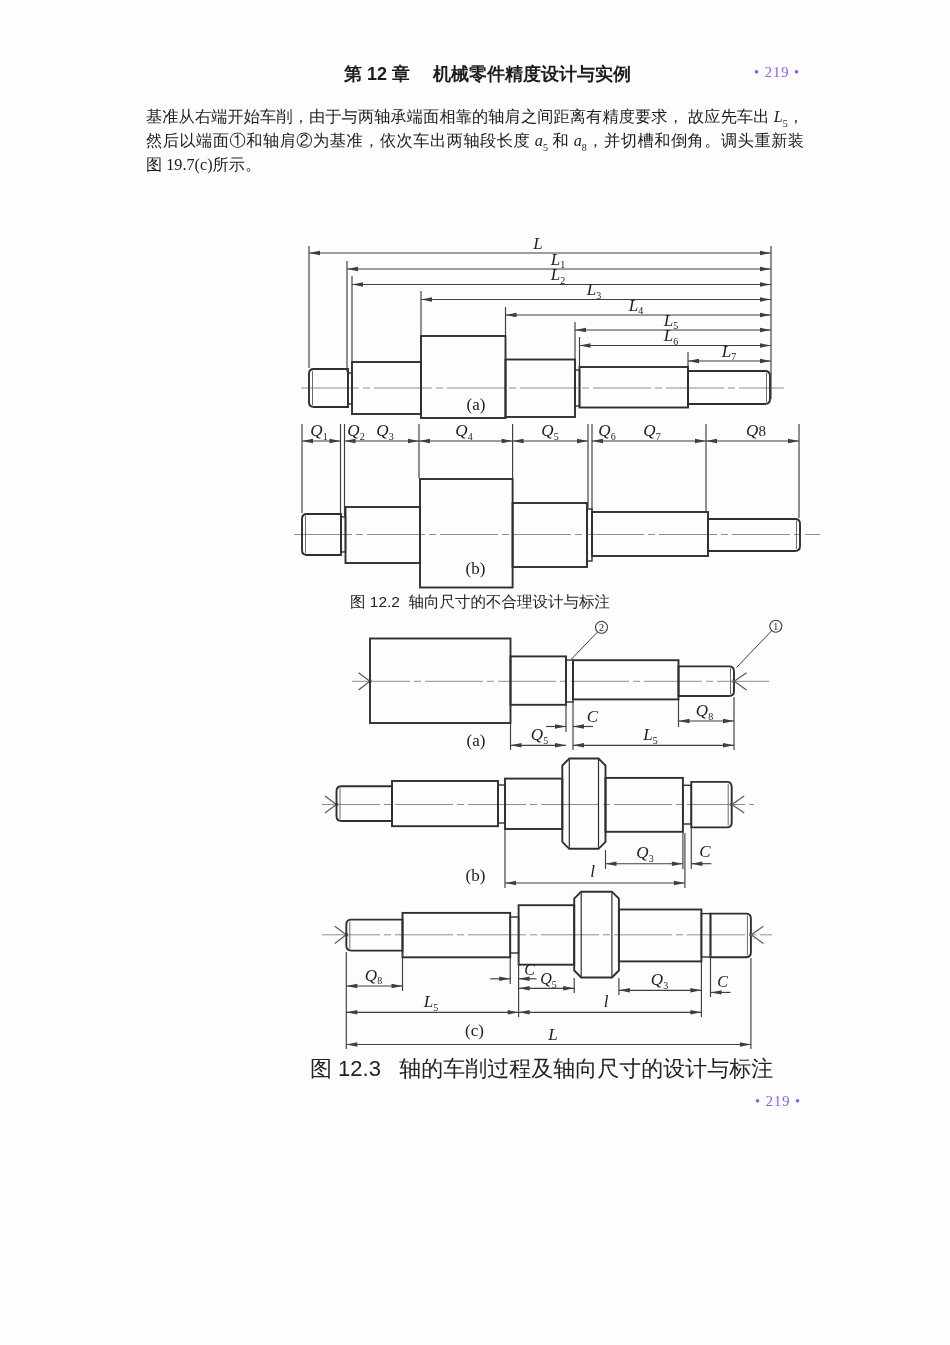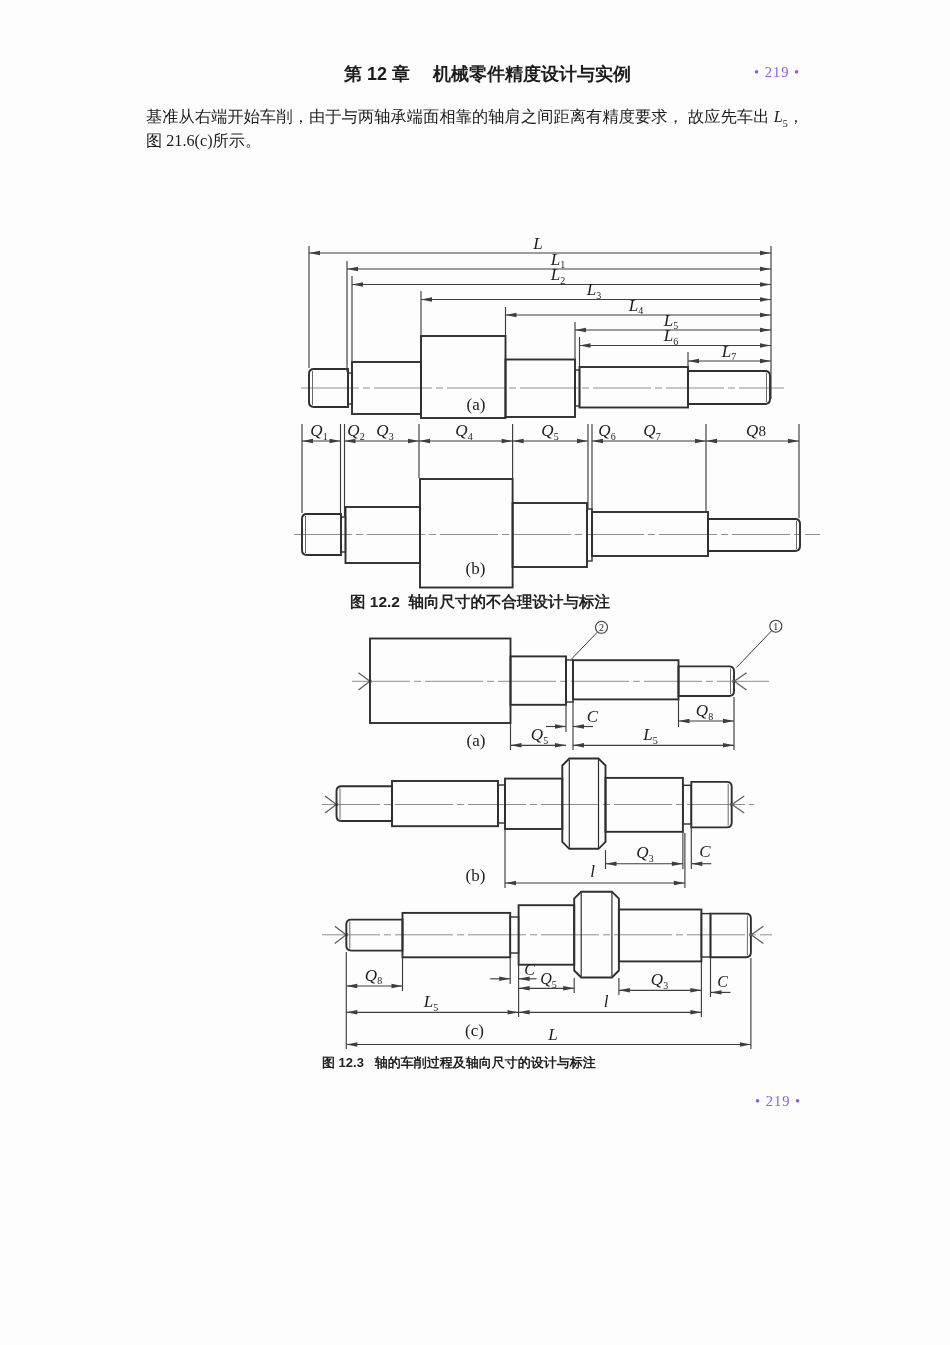--- a/index.html
+++ b/index.html
@@ -5,33 +5,34 @@
 <style>
 html,body{margin:0;padding:0;}
 body{width:950px;height:1345px;position:relative;background:#fdfdfd;
  font-family:"Liberation Serif",serif;color:#1c1c1c;}
 .hdr{position:absolute;font-family:"Liberation Sans",sans-serif;font-weight:bold;}
 .para{position:absolute;left:146px;top:99px;width:658px;font-size:16.2px;margin-top:6px;}
 .para .ln{text-align:justify;text-align-last:justify;height:24.2px;line-height:24.2px;white-space:nowrap;}
 .para .last{text-align:left;text-align-last:left;}
 .para sub{font-size:10px;vertical-align:-5px;line-height:0;}
 .para i{font-family:"Liberation Serif",serif;}
-.cap{position:absolute;font-family:"Liberation Sans",sans-serif;font-weight:700;color:#222;}
+.cap{position:absolute;font-family:"Liberation Sans",sans-serif;font-weight:400;color:#222;}
 .pgnum{position:absolute;font-family:"Liberation Serif",serif;font-size:14.5px;color:#8b5cf6;letter-spacing:1px;}
 </style>
 </head>
 <body>
 
 <div class="hdr" style="left:344px;top:62px;font-size:18px;">第 12 章　&nbsp;机械零件精度设计与实例</div>
 
 <div class="pgnum" style="left:754px;top:64px;">• 219 •</div>
 
 <div class="para">
 <div class="ln">基准从右端开始车削，由于与两轴承端面相靠的轴肩之间距离有精度要求， 故应先车出 <i>L</i><sub>5</sub>，</div>
-<div class="ln last">图 21.6(c)所示。</div>
+<div class="ln">然后以端面①和轴肩②为基准，依次车出两轴段长度 <i>a</i><sub>5</sub> 和 <i>a</i><sub>8</sub>，并切槽和倒角。调头重新装</div>
+<div class="ln last">图 19.7(c)所示。</div>
 </div>
 
 <svg width="950" height="1345" viewBox="0 0 950 1345" style="position:absolute;left:0;top:0;">
 
 <line x1="301" y1="388" x2="784" y2="388" stroke="#8f8f8f" stroke-width="1" stroke-dasharray="58 4 7 4"></line>
 
 <path d="M 348 369 L 314 369 Q 309 369 309 374 L 309 402 Q 309 407 314 407 L 348 407 L 348 369 Z" fill="none" stroke="#2f2f2f" stroke-width="1.9"></path>
 <line x1="312.5" y1="371" x2="312.5" y2="405" stroke="#6a6a6a" stroke-width="1"></line>
 
 <rect x="348" y="373" width="4" height="31" fill="none" stroke="#2f2f2f" stroke-width="1.4"></rect>
@@ -347,15 +348,15 @@
 <line x1="346.3" y1="1044.5" x2="750.9" y2="1044.5" stroke="#3e3e3e" stroke-width="1.15"></line>
 <polygon points="346.3,1044.5 357.3,1042.3 357.3,1046.7" fill="#3e3e3e"></polygon>
 <polygon points="750.9,1044.5 739.9,1042.3 739.9,1046.7" fill="#3e3e3e"></polygon>
 <text x="553" y="1040" text-anchor="middle" style="font-family:'Liberation Serif',serif;font-style:italic;font-size:17px;fill:#1c1c1c">L</text>
 
 <text x="474.5" y="1035.5" text-anchor="middle" style="font-family:'Liberation Serif',serif;font-size:17px;fill:#1c1c1c">(c)</text>
 </svg>
 
 <div class="cap" style="left:350px;top:592px;font-size:15.5px;">图 12.2&nbsp;&nbsp;轴向尺寸的不合理设计与标注</div>
 
-<div class="cap" style="left:322px;top:1054px;font-size:13px;">图 12.3&nbsp;&nbsp;&nbsp;轴的车削过程及轴向尺寸的设计与标注</div>
+<div class="cap" style="left:310px;top:1054px;font-size:22px;">图 12.3&nbsp;&nbsp;&nbsp;轴的车削过程及轴向尺寸的设计与标注</div>
 
 <div class="pgnum" style="left:755px;top:1093px;">• 219 •</div>
 
 </body></html>

